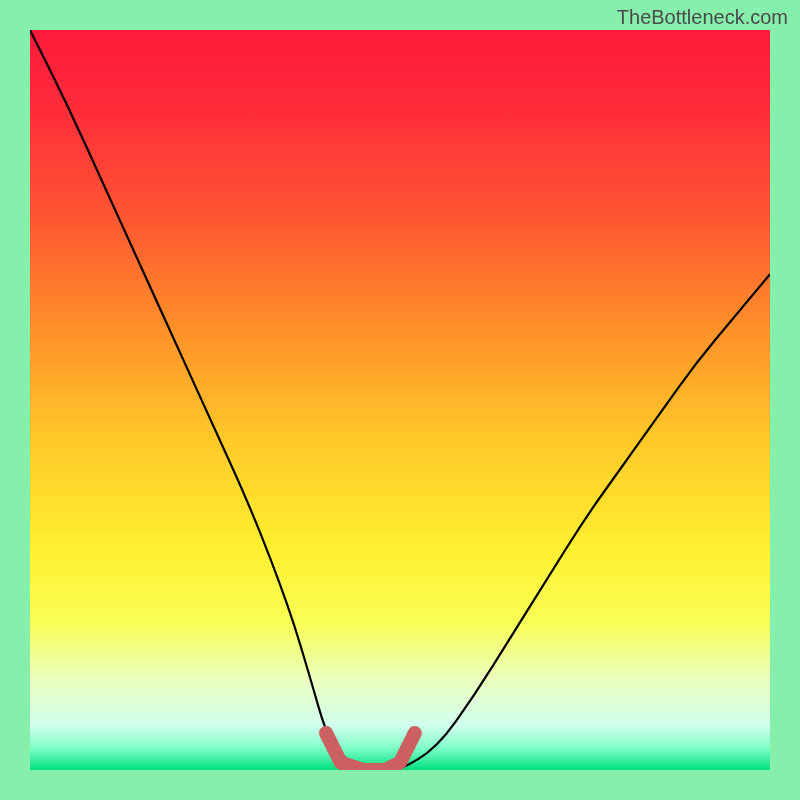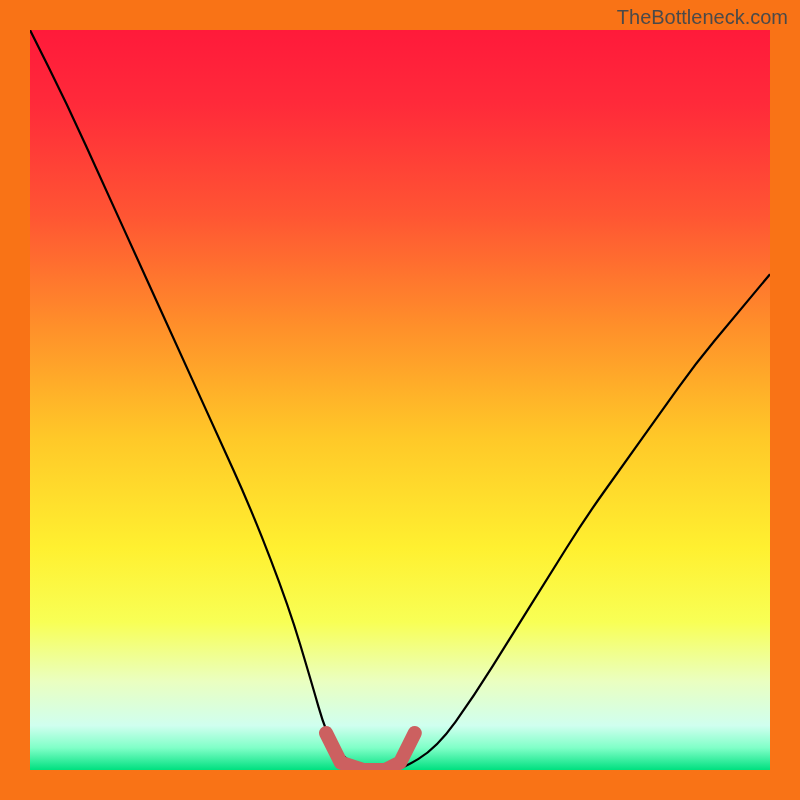--- a/index.html
+++ b/index.html
@@ -10,21 +10,21 @@
     background: #000;
     position: relative;
     font-family: Arial, sans-serif;
   }
   .frame {
     position: absolute;
     top: 0;
     left: 0;
     width: 800px;
     height: 800px;
-    background: #f97316;
+    background: #86efac;
   }
   .plot-area {
     position: absolute;
     top: 30px;
     left: 30px;
     width: 740px;
     height: 740px;
     overflow: hidden;
   }
   .gradient-bg {

